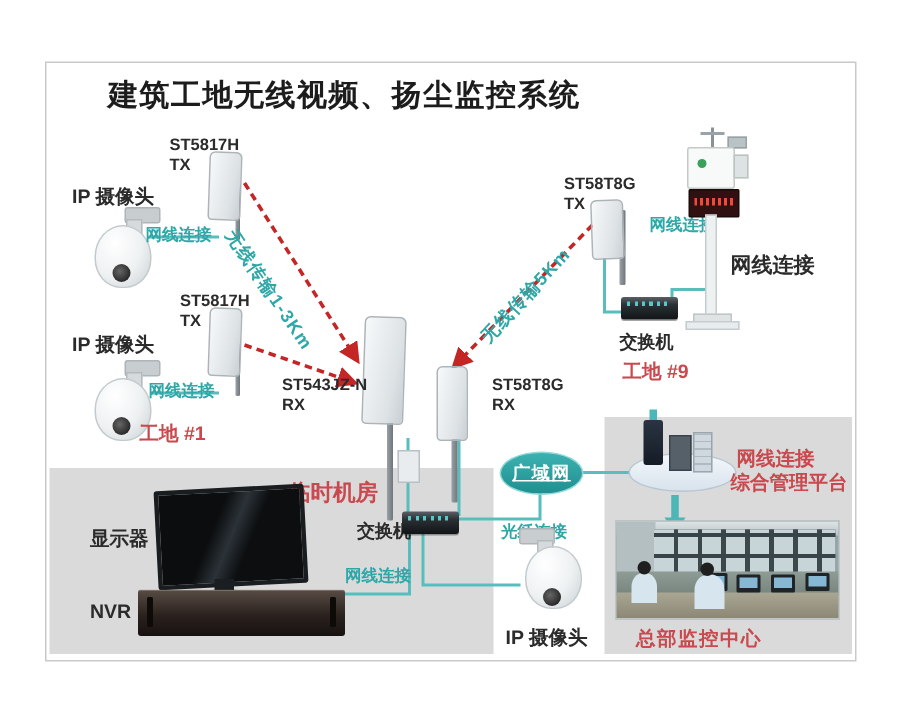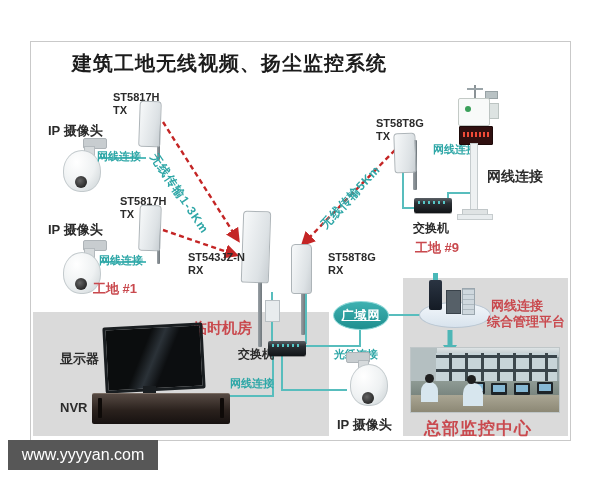--- a/index.html
+++ b/index.html
@@ -245,17 +245,16 @@
       </div>
     <div class="ph-mon" style="left:103px;bottom:17px;">
         <i></i>
       </div>
     <div class="ph-mon" style="left:126px;bottom:18px;">
         <i></i>
       </div>
     <div class="ph-person" style="left:10px;bottom:10px;"></div>
     <div class="ph-person" style="left:52px;bottom:6px;width:20px;height:23px;"></div>
   </div>
-  <div class="lbl red" style="left:424px;top:417px;font-size:17px;letter-spacing:1px;">总部监控中心</div>
-
-  <div class="abs wm" style="left:8px;top:440px;width:150px;height:30px;">www.yyyyan.com</div>
+  <div class="lbl red" style="left:424px;top:417px;font-size:13px;letter-spacing:1px;">总部监控中心</div>
+
 
 </div>
 
 </body></html>

